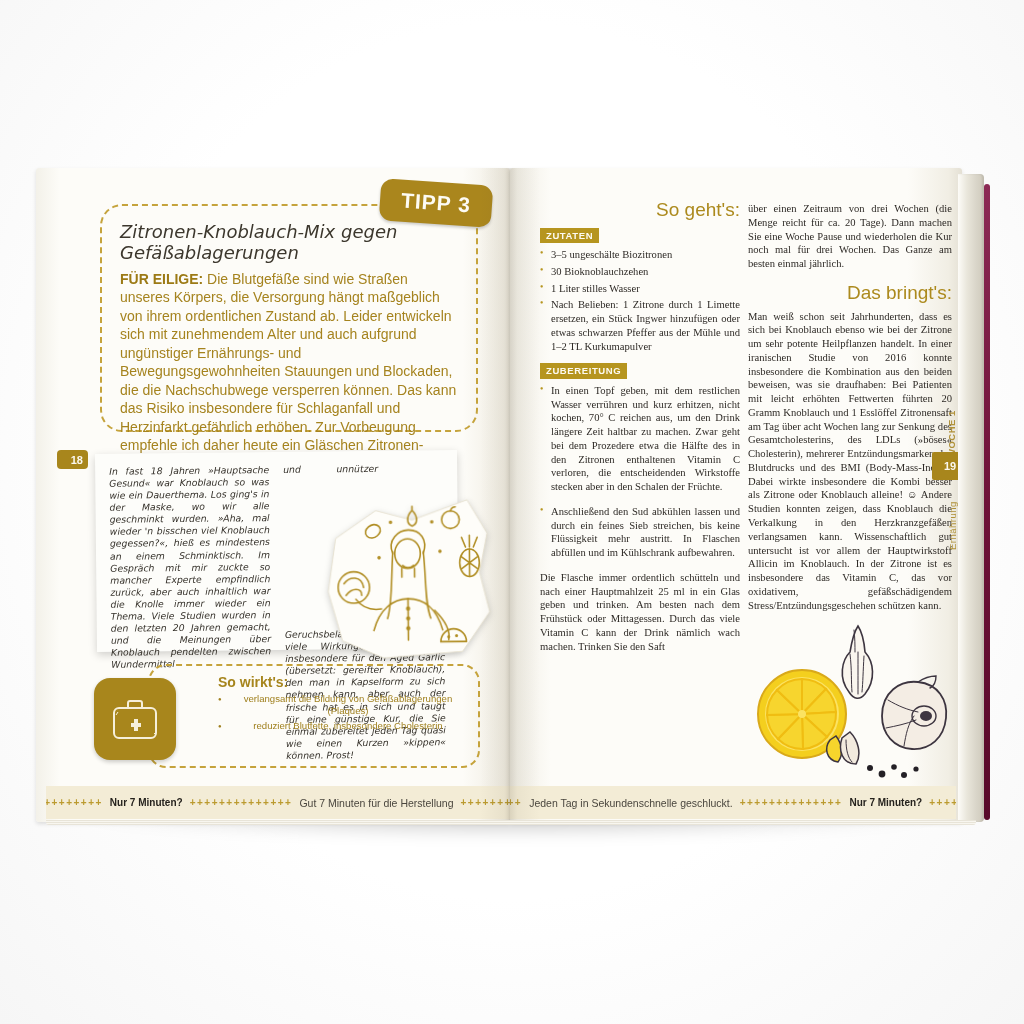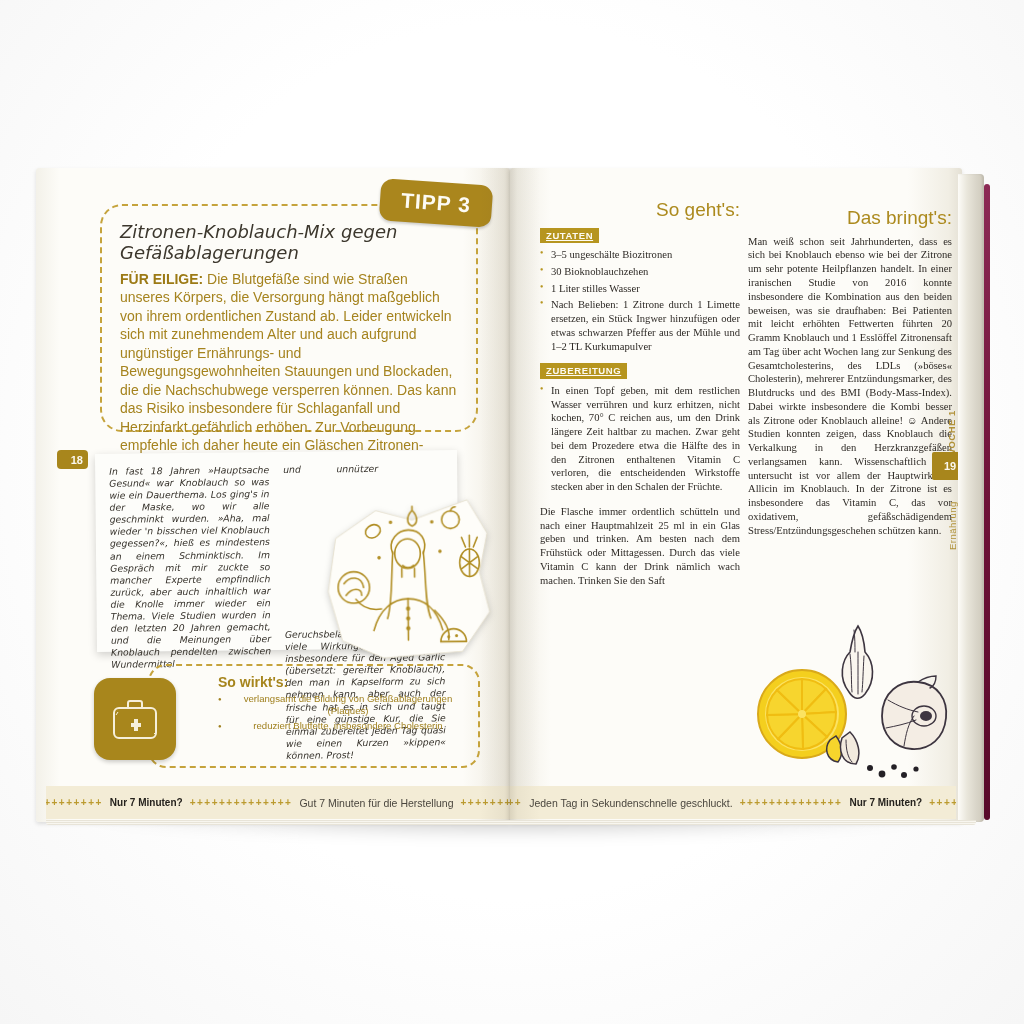--- a/index.html
+++ b/index.html
@@ -66,21 +66,21 @@
   .vtab-ern{left:437px;top:306px;height:76px;}
 
   
   .rp-col{position:absolute;font-family:"Liberation Serif",serif;color:#2e2a26;font-size:10.6px;
     line-height:1.3;text-align:justify;}
   .col1{left:30px;top:30px;width:200px;}
   .col2{left:238px;top:34px;width:204px;}
   .sec-head{font-family:"Liberation Sans",sans-serif;color:#ac8a1e;font-weight:normal;font-size:19px;
     text-align:right;margin-bottom:3px;}
   .tag{display:inline-block;background:#b6951f;color:#fdfbf2;font-family:"Liberation Sans",sans-serif;
-    font-weight:bold;font-size:9.5px;letter-spacing:.6px;padding:2px 6px 1px;margin:2px 0 5px;text-decoration:underline;}
+    font-weight:bold;font-size:9.5px;letter-spacing:.6px;padding:2px 6px 1px;margin:2px 0 5px;}
   .gold-bullets{margin:0 0 8px;padding:0;list-style:none;}
   .gold-bullets li{position:relative;padding-left:11px;margin-bottom:3px;}
   .gold-bullets li::before{content:"●";position:absolute;left:0;top:1px;font-size:5.5px;color:#b6951f;}
   .steps li{margin-bottom:11px;}
   .closing{margin-top:2px;}
   .cont{margin-bottom:10px;}
   .bringts-head{margin:4px 0 4px;}
   .bottom-illo{position:absolute;left:236px;top:452px;width:216px;height:165px;}
 
   
@@ -197,25 +197,27 @@
         <span class="tag">ZUTATEN</span>
         <ul class="gold-bullets">
             <li>3–5 ungeschälte Biozitronen</li>
             <li>30 Bioknoblauchzehen</li>
             <li>1 Liter stilles Wasser</li>
             <li>Nach Belieben: 1 Zitrone durch 1 Limette ersetzen, ein Stück Ingwer hinzufügen oder etwas schwarzen Pfeffer aus der Mühle und 1–2 TL Kurkumapulver</li>
           </ul>
         <span class="tag">ZUBEREITUNG</span>
         <ul class="gold-bullets steps">
             <li>In einen Topf geben, mit dem restlichen Wasser verrühren und kurz erhitzen, nicht kochen, 70° C reichen aus, um den Drink längere Zeit haltbar zu machen. Zwar geht bei dem Prozedere etwa die Hälfte des in den Zitronen enthaltenen Vitamin C verloren, die entscheidenden Wirkstoffe stecken aber in den Schalen der Früchte.</li>
+            <li>Anschließend den Sud abkühlen lassen und durch ein feines Sieb streichen, bis keine Flüssigkeit mehr austritt. In Flaschen abfüllen und im Kühlschrank aufbewahren.</li>
           </ul>
         <div class="closing">Die Flasche immer ordentlich schütteln und nach einer Hauptmahlzeit 25 ml in ein Glas geben und trinken. Am besten nach dem Frühstück oder Mittagessen. Durch das viele Vitamin C kann der Drink nämlich wach machen. Trinken Sie den Saft</div>
       </div>
 
       <div class="rp-col col2">
+        <div class="cont">über einen Zeitraum von drei Wochen (die Menge reicht für ca. 20 Tage). Dann machen Sie eine Woche Pause und wiederholen die Kur noch mal für drei Wochen. Das Ganze am besten einmal jährlich.</div>
         <div class="sec-head bringts-head">Das bringt's:</div>
         <div>Man weiß schon seit Jahrhunderten, dass es sich bei Knoblauch ebenso wie bei der Zitrone um sehr potente Heilpflanzen handelt. In einer iranischen Studie von 2016 konnte insbesondere die Kombination aus den beiden beweisen, was sie draufhaben: Bei Patienten mit leicht erhöhten Fettwerten führten 20 Gramm Knoblauch und 1 Esslöffel Zitronensaft am Tag über acht Wochen lang zur Senkung des Gesamtcholesterins, des LDLs (»böses« Cholesterin), mehrerer Entzündungsmarker, des Blutdrucks und des BMI (Body-Mass-Index). Dabei wirkte insbesondere die Kombi besser als Zitrone oder Knoblauch alleine! ☺ Andere Studien konnten zeigen, dass Knoblauch die Verkalkung in den Herzkranzgefäßen verlangsamen kann. Wissenschaftlich gut untersucht ist vor allem der Hauptwirkstoff Allicin im Knoblauch. In der Zitrone ist es insbesondere das Vitamin C, das vor oxidativem, gefäßschädigendem Stress/Entzündungsgeschehen schützen kann.</div>
       </div>
 
       <svg class="bottom-illo" viewBox="0 0 216 165">
         <g stroke-linecap="round">
 
           <path d="M103,72 C92,58 96,40 104,32 C106,20 108,12 112,6 C116,12 118,20 119,32 C128,42 130,60 119,74 C114,80 108,80 103,72 Z" fill="#faf6ef" stroke="#3d3540" stroke-width="1.6"></path>
           <path d="M104,34 C106,50 105,62 106,72 M112,32 C112,50 112,62 112,74 M118,36 C117,52 117,62 116,72" fill="none" stroke="#3d3540" stroke-width="1"></path>
           <path d="M108,10 C109,18 109,26 109,32" fill="none" stroke="#3d3540" stroke-width="1"></path>

